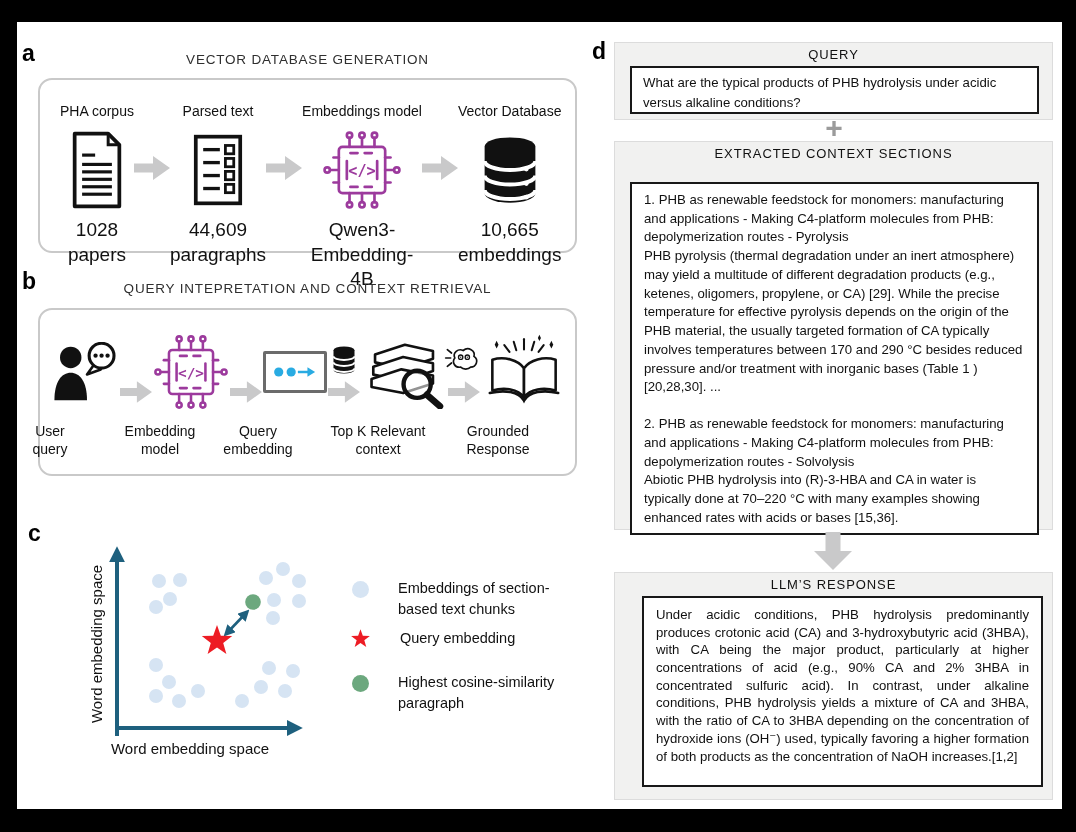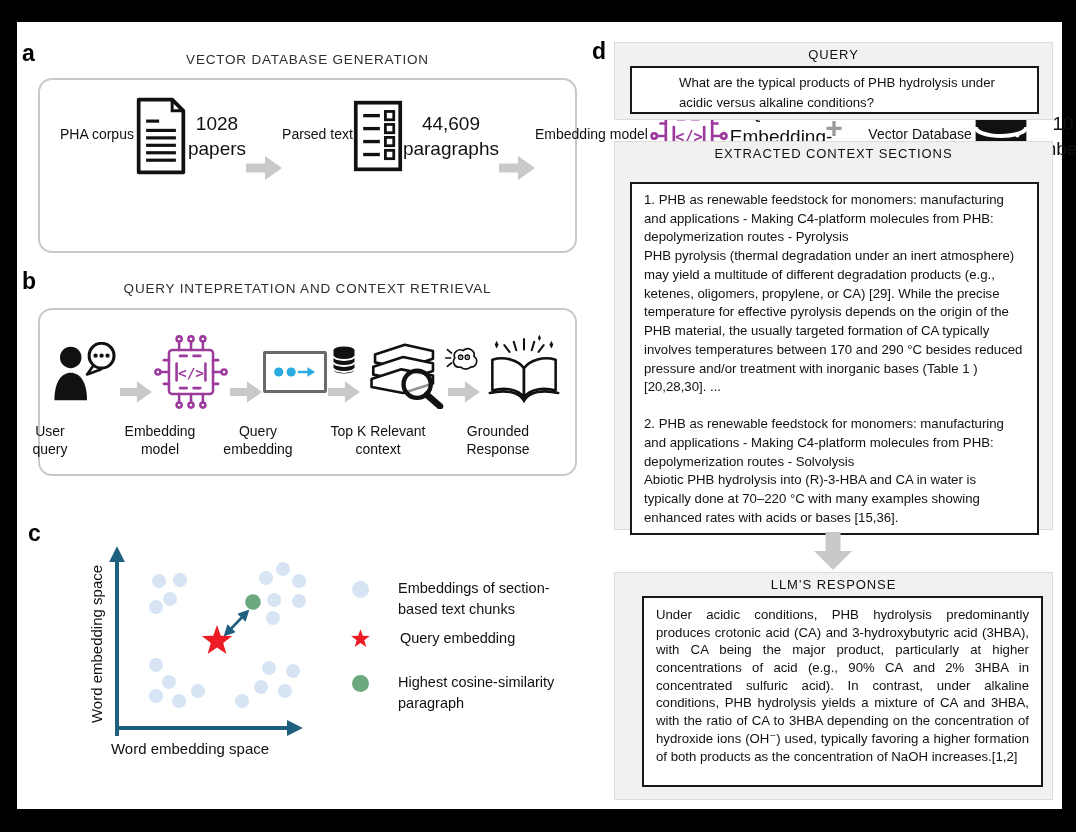--- a/index.html
+++ b/index.html
@@ -6,21 +6,21 @@
   .stage{position:relative;width:1076px;height:832px;background:#000;overflow:hidden;
          font-family:"Liberation Sans","DejaVu Sans",sans-serif;color:#111;}
   .content{position:absolute;left:17px;top:22px;width:1045px;height:787px;background:#fff;}
   .abs{position:absolute;}
   .pletter{position:absolute;font-size:23px;font-weight:bold;color:#000;line-height:1;}
   .ptitle{position:absolute;text-align:center;font-size:13.5px;letter-spacing:.06em;color:#2f2f2f;}
   .obox{position:absolute;border:2px solid var(--panel_border_gray,#c9c9c9);border-radius:14px;
         background:#fff;box-sizing:border-box;}
   
   .arow{display:flex;justify-content:space-between;align-items:flex-start;padding:10px 20px 0 20px;}
-  .step{display:flex;flex-direction:row;align-items:center;}
+  .step{display:flex;flex-direction:column;align-items:center;margin-top:12px;}
   .slabel{font-size:14px;margin-bottom:4px;white-space:nowrap;line-height:18px;}
   .iconbox{height:92px;display:flex;align-items:center;justify-content:center;}
   .scap{font-size:19px;text-align:center;line-height:1.3;margin-top:2px;}
   .scap span{display:block;}
   .harrow{flex:0 0 auto;}
   .arow .harrow{margin-top:66px;}
   
   .brow{display:flex;justify-content:space-between;align-items:flex-start;padding:20px 14px 0 14px;}
   .bstep{display:flex;flex-direction:column;align-items:center;}
   .biconbox{height:84px;display:flex;align-items:center;justify-content:center;}
@@ -42,21 +42,21 @@
   .aylabel{position:absolute;font-size:15px;white-space:nowrap;
            transform:translate(-50%,-50%) rotate(-90deg);}
   .lrow{position:absolute;display:flex;gap:29px;width:210px;}
   .llabel{font-size:14.5px;line-height:1.42;width:168px;}
   .dotb{width:17px;height:17px;border-radius:50%;background:var(--chunk_blue,#d6e4f3);margin-top:3px;flex:0 0 auto;}
   .dotg{width:17px;height:17px;border-radius:50%;background:var(--best_green,#6ca87e);margin-top:3px;flex:0 0 auto;}
   
   .dpanel{position:absolute;background:var(--panel_bg_gray,#f1f1f0);border:1.5px solid #dcdcdc;box-sizing:border-box;}
   .dheader{text-align:center;font-size:13px;letter-spacing:.07em;padding-top:4px;color:#111;}
   .dbox{position:absolute;background:#fff;border:2.5px solid #181818;box-sizing:border-box;overflow:hidden;}
-  .qtext{font-size:13.2px;line-height:1.5;padding:5px 11px;margin-left:36px;}
+  .qtext{font-size:13.2px;line-height:1.5;padding:5px 11px;}
   .ctext{font-size:13.2px;line-height:1.42;padding:7px 12px;}
   .sec2{margin-top:18px;}
   .rtext{font-size:13.2px;line-height:1.34;padding:8px 12px;text-align:justify;}
   .plus{position:absolute;font-size:30px;font-weight:bold;color:#9b9b9b;line-height:1;text-align:center;}
 </style>
 </head>
 <body>
 
 <div class="stage">
   <div class="content"></div>
@@ -115,21 +115,21 @@
           <span>44,609</span>
           <span>paragraphs</span>
         </div>
       </div>
 
       <svg class="harrow" viewBox="0 0 36 24" width="36" height="24">
         <path d="M0,7.5 h19 v-7.5 l17,12 l-17,12 v-7.5 h-19 z" fill="var(--arrow_gray,#c9c9ca)"></path>
         </svg>
 
       <div class="step">
-        <div class="slabel">Embedding model</div>
+        <div class="slabel">Embeddings model</div>
         <div class="iconbox">
           <svg viewBox="0 0 92 92" width="82" height="82">
             <g stroke="var(--accent_purple,#9c3a9d)" stroke-width="3" fill="none" stroke-linecap="round">
               <rect x="20" y="20" width="52" height="52" rx="4"></rect>
               <line x1="32" y1="20" x2="32" y2="10"></line>
                 <circle cx="32" cy="7" r="3"></circle>
               <line x1="46" y1="20" x2="46" y2="10"></line>
                 <circle cx="46" cy="7" r="3"></circle>
               <line x1="60" y1="20" x2="60" y2="10"></line>
                 <circle cx="60" cy="7" r="3"></circle>

